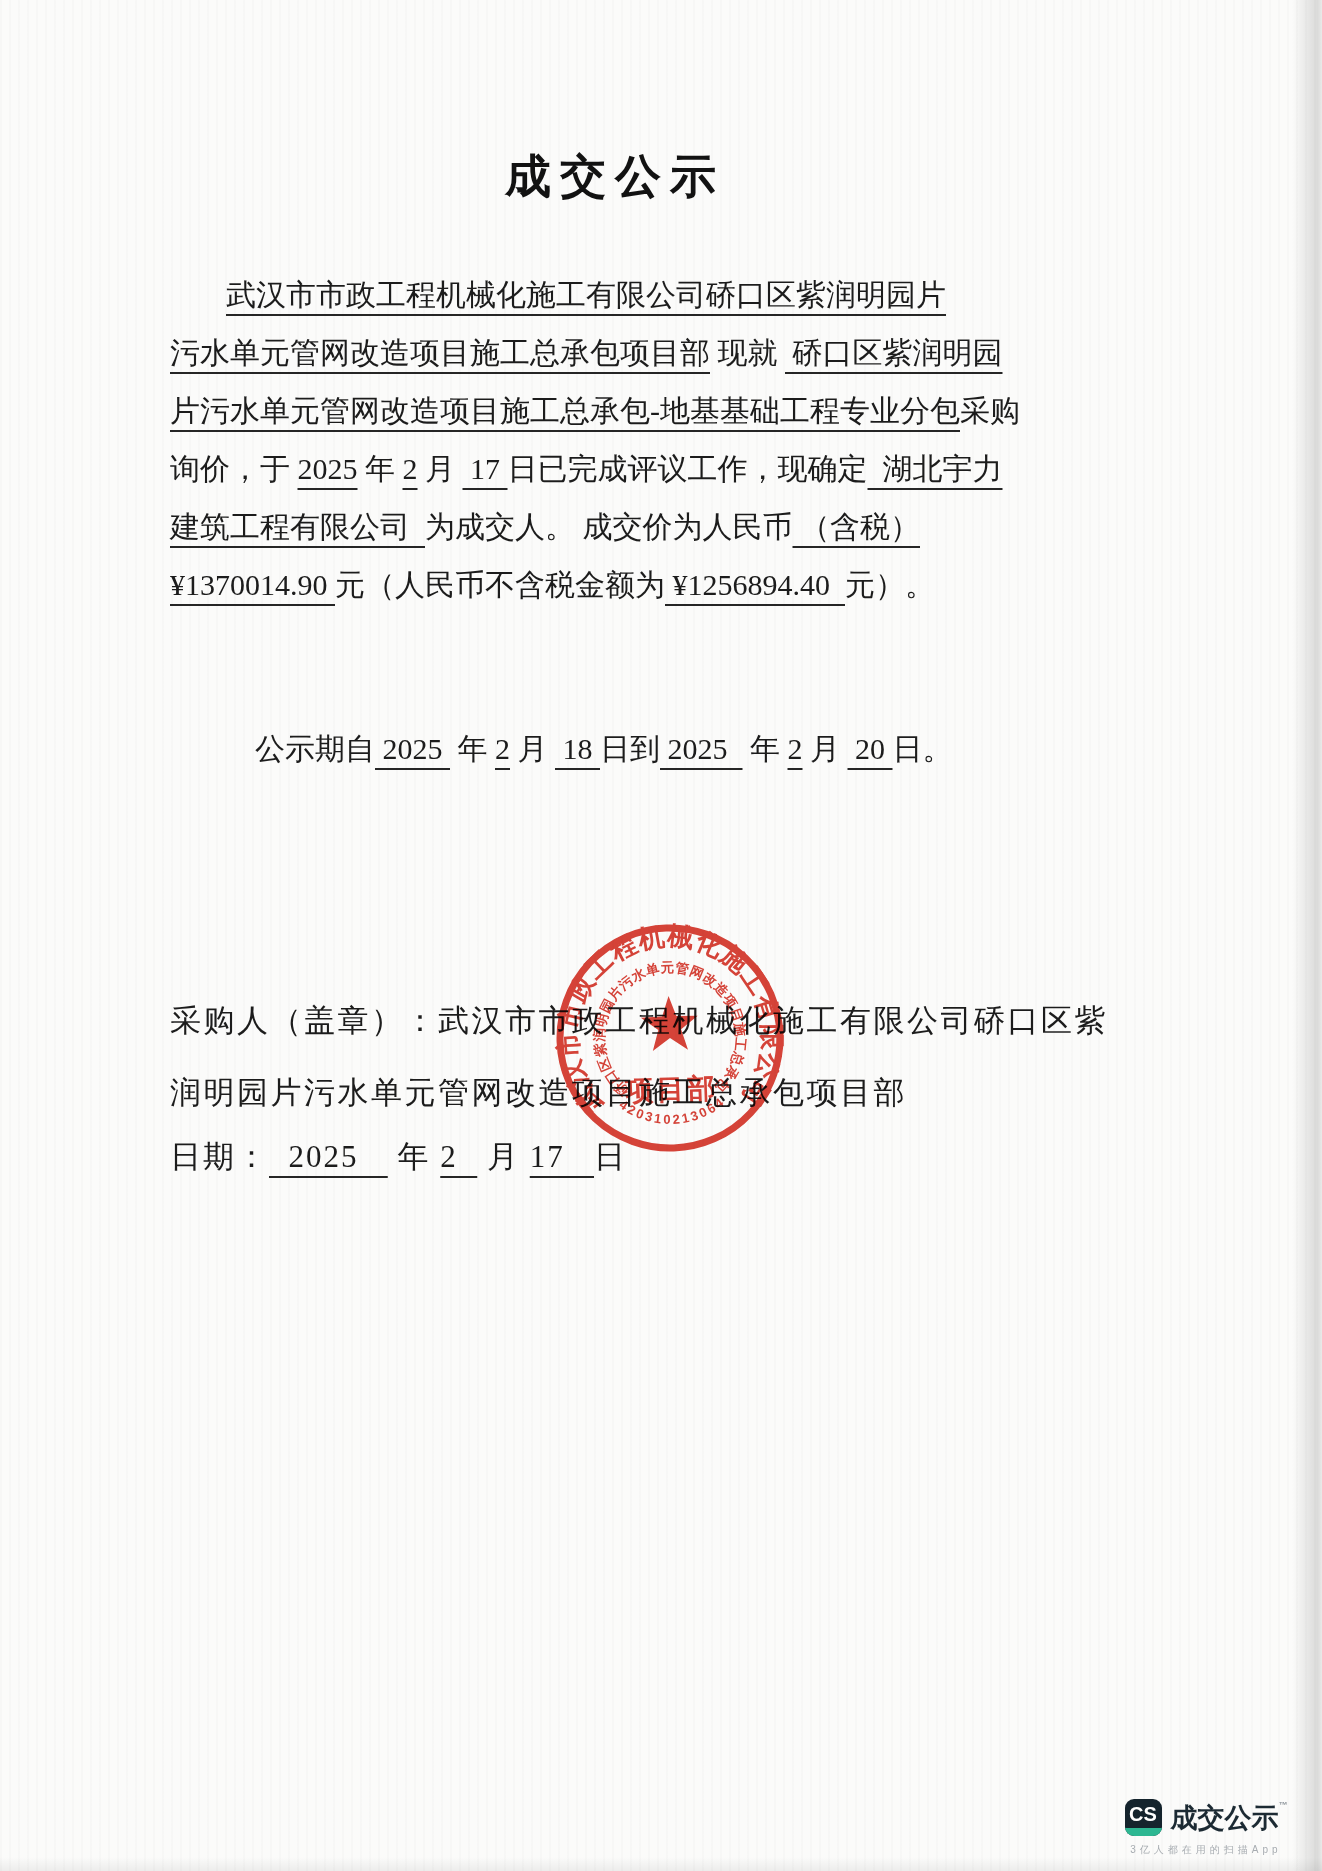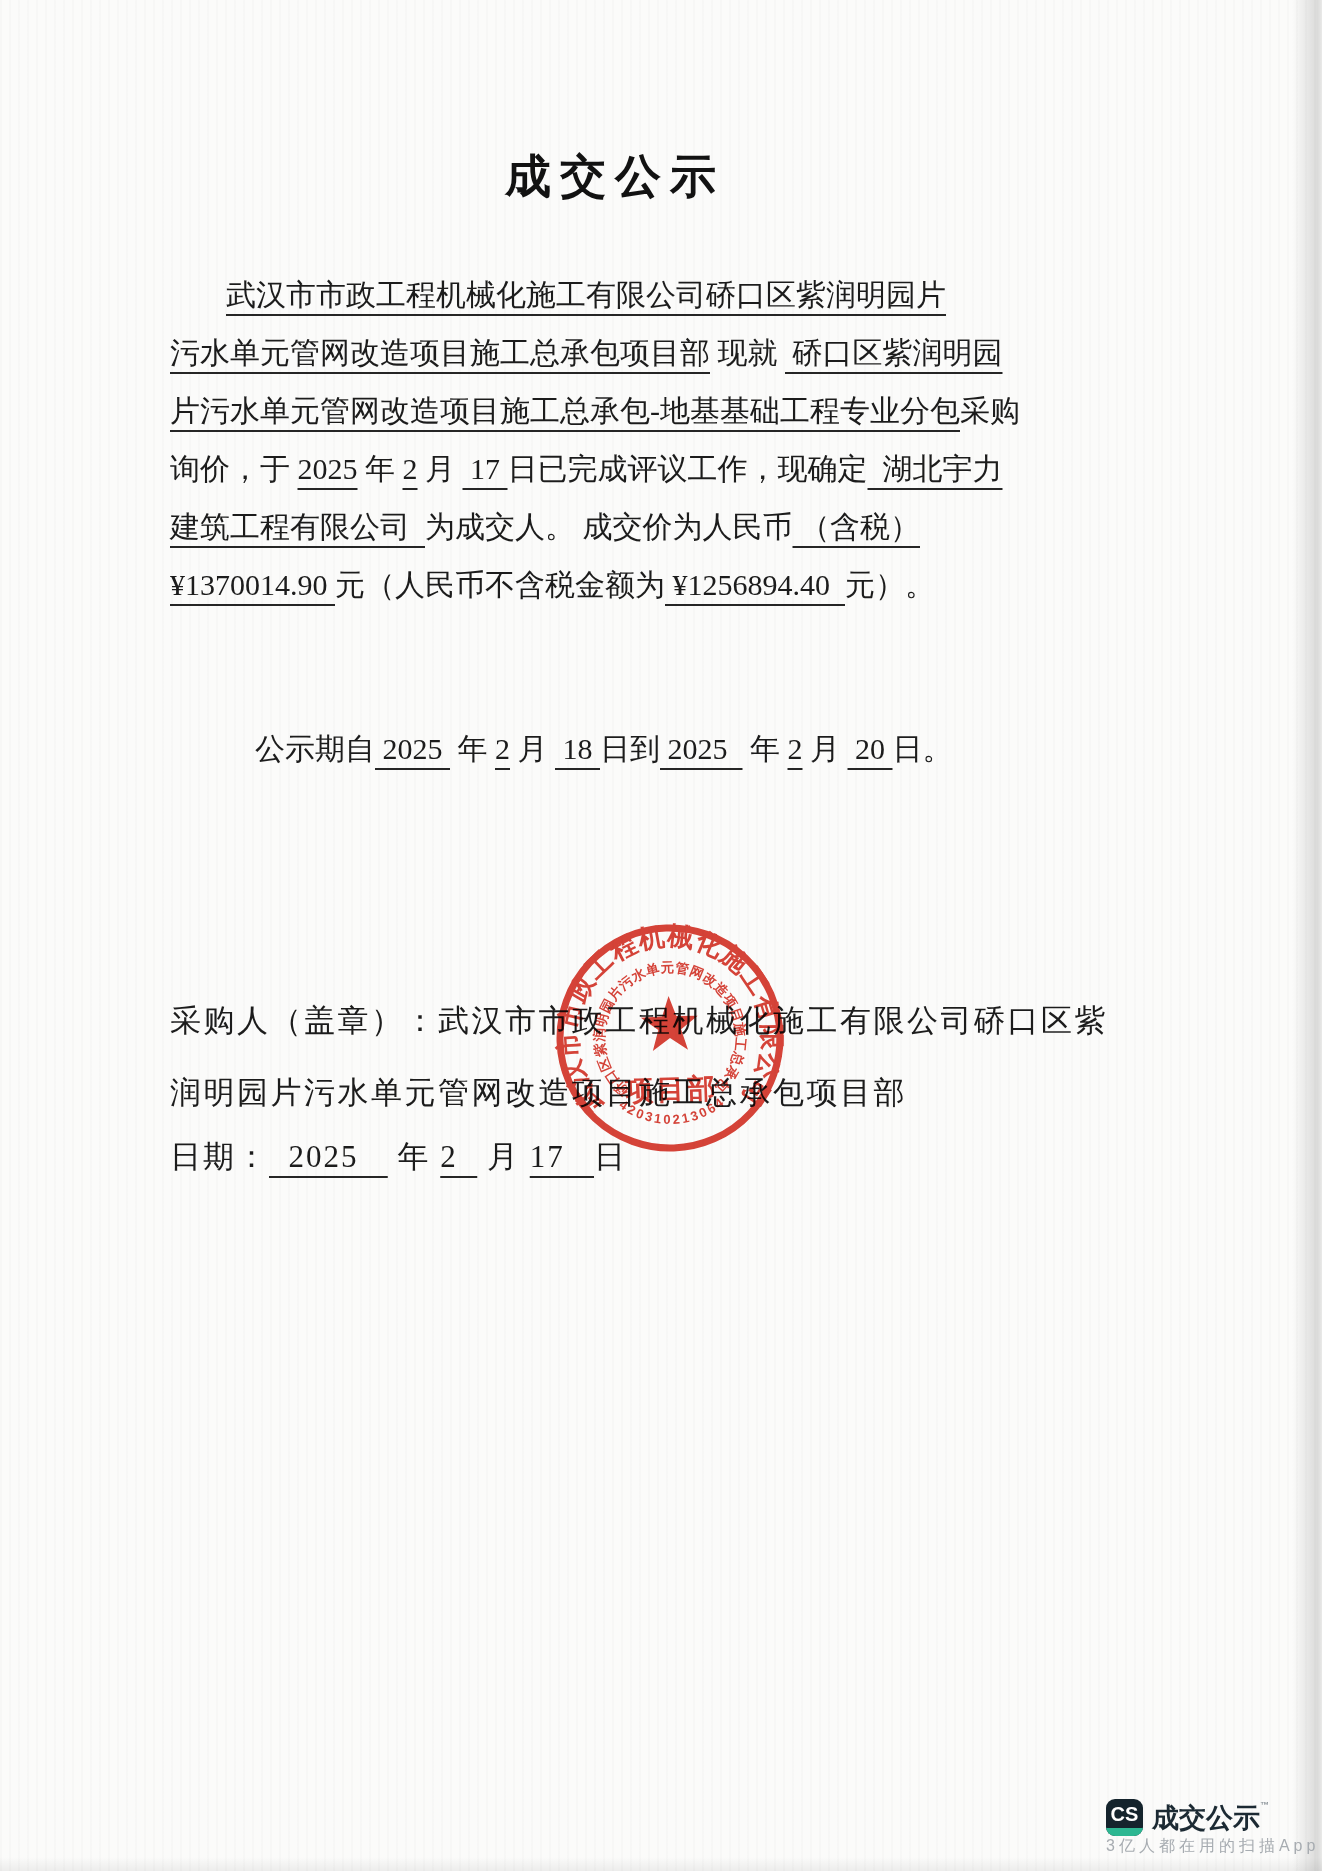--- a/index.html
+++ b/index.html
@@ -46,30 +46,30 @@
   .stamp text{fill:#d6352a;font-family:"Liberation Sans","DejaVu Sans",sans-serif;font-weight:700;}
   .souter{font-size:26px;letter-spacing:1px;}
   .sinner{font-size:13.5px;letter-spacing:0.5px;}
   .slabel{font-size:28px;letter-spacing:3px;}
   .snum{font-size:13px;letter-spacing:2.5px;font-weight:400;}
   
   .watermark{
     position:absolute;right:16px;bottom:14px;z-index:7;width:200px;
     font-family:"Liberation Sans","DejaVu Sans",sans-serif;
   }
-  .wm-row{display:flex;align-items:center;gap:9px;}
+  .wm-row{display:flex;align-items:center;justify-content:center;gap:9px;}
   .wm-badge{
     width:37px;height:37px;border-radius:9px;background:#15242d;position:relative;overflow:hidden;
     display:flex;align-items:flex-start;justify-content:center;flex:0 0 auto;
   }
   .wm-badge .cs{color:#ffffff;font-weight:700;font-size:20px;line-height:30px;}
   .wm-badge .accent{position:absolute;left:0;bottom:0;width:100%;height:8px;background:#2db792;}
   .wm-name{font-size:27px;font-weight:700;color:#1c2a33;white-space:nowrap;}
   .wm-tm{font-size:9px;color:#8b9299;vertical-align:top;}
-  .wm-tagline{text-align:center;font-size:16px;color:#a7acb1;letter-spacing:4px;white-space:nowrap;}
+  .wm-tagline{margin-top:7px;text-align:center;font-size:10px;color:#a7acb1;letter-spacing:4px;white-space:nowrap;}
 </style>
 </head>
 <body>
 
 <div class="page-noise"></div>
 <div class="scan-edge-right"></div>
 <div class="scan-edge-bottom"></div>
 
 <div class="doc-title">成交公示</div>
 

